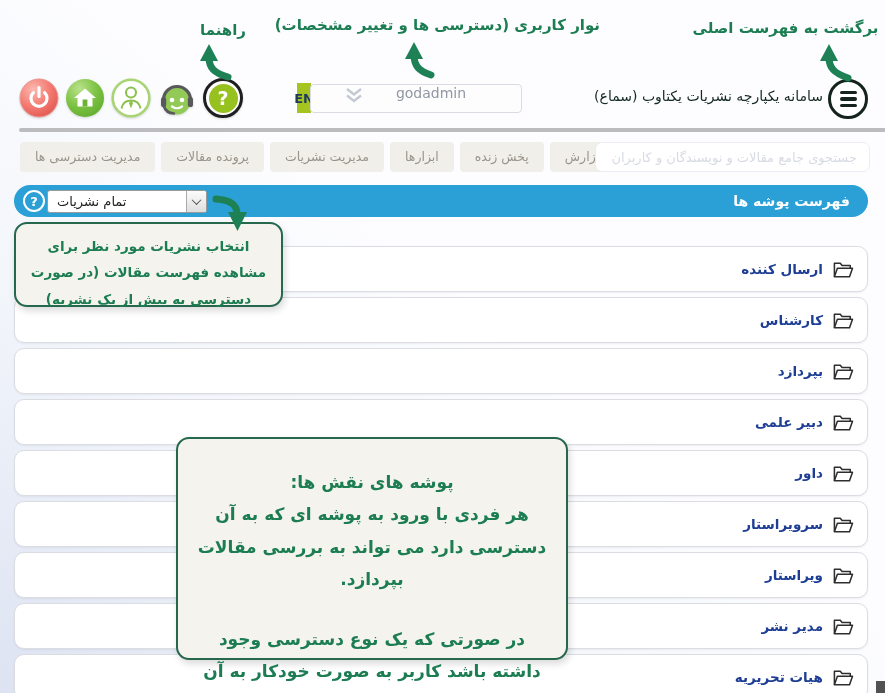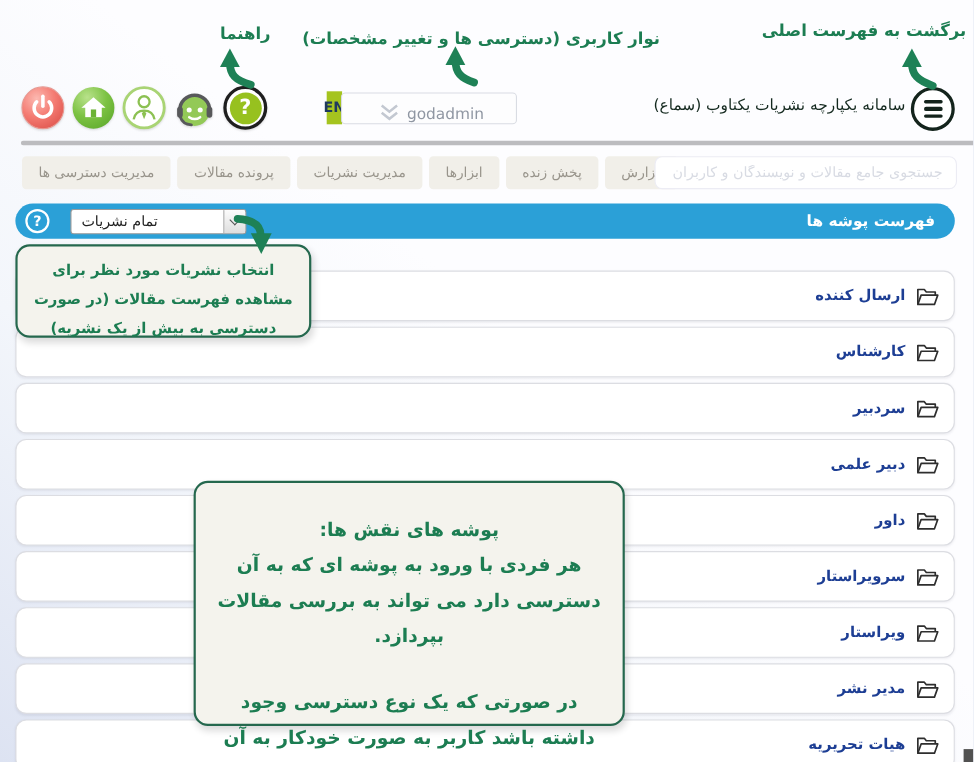--- a/index.html
+++ b/index.html
@@ -8,42 +8,42 @@
     position:relative; width:885px; height:693px; overflow:hidden;
     font-family:"DejaVu Sans", sans-serif;
     background:linear-gradient(to bottom left, #fdfdff 45%, #f3f6fb 70%, #dde3f2 100%);
   }
   
   .ann {
     position:absolute; font-weight:bold; font-size:15px;
     color:var(--green,#1c7d52); white-space:nowrap; text-align:center;
   }
   .ann-help   { left:178px; top:21px; width:90px; }
-  .ann-userbar{ left:282px; top:26px; width:318px; }
+  .ann-userbar{ left:282px; top:16px; width:318px; }
   .ann-back   { left:688px; top:19px; width:195px; }
   
   .hicon { position:absolute; top:78px; width:40px; height:40px; cursor:pointer;
            filter:drop-shadow(0 1px 1px rgba(0,0,0,.15)); }
   .btn-power  { left:19px; }
   .btn-home   { left:65px; }
   .btn-profile{ left:111px; }
   .btn-support{ left:155px; }
   .btn-help   { left:203px; background:#fff; border:3px solid #1f1f1f; border-radius:50%;
                 display:flex; align-items:center; justify-content:center; }
   .help-inner { width:29px; height:29px; border-radius:50%; background:#97c11f; color:#fff;
                 font-size:19px; font-weight:bold; display:flex; align-items:center; justify-content:center; }
   .btn-en {
     position:absolute; left:257px; top:83px; width:14px; height:30px;
     background:var(--en-bg,#a5c41f); color:#1f3a5f; font-size:13px; font-weight:bold;
     display:flex; align-items:center; justify-content:center; cursor:pointer;margin-left:40px;
   }
   .user-dd {
-    position:absolute; left:310px; top:84px; width:160px; height:29px;
+    position:absolute; left:310px; top:84px; width:212px; height:29px;
     background:#fdfdfe; border:1px solid #d9dce3; border-radius:4px;
-    display:flex; align-items:flex-end; cursor:pointer;
+    display:flex; align-items:flex-start; cursor:pointer;
   }
   .dd-chev { margin-left:28px; }
   .dd-text { flex:1; text-align:center; color:#9097a3; font-size:14px; padding-right:28px; }
   .app-title {
     position:absolute; right:62px; top:88px; color:#14291f; font-weight:normal; font-size:14px;
     white-space:nowrap;
   }
   .btn-menu {
     position:absolute; right:17px; top:79px; width:40px; height:40px; border-radius:50%;
     border:3.5px solid #14241c; background:#fff; cursor:pointer;
@@ -70,21 +70,21 @@
   .bluebar {
     position:absolute; left:14px; top:185px; width:854px; height:32px;
     background:var(--blue,#2ba0d7); border-radius:16px; display:flex; align-items:center;
   }
   .bb-help {
     width:22px; height:22px; margin-left:9px; border:2px solid #fff; border-radius:50%;
     color:#fff; font-size:13px; font-weight:bold; display:flex; align-items:center;
     justify-content:center; cursor:pointer; flex:0 0 auto;
   }
   .select {
-    margin-left:19px; width:160px; height:23px; background:#fff; border:1px solid #9a9a9a;
+    margin-left:2px; width:160px; height:23px; background:#fff; border:1px solid #9a9a9a;
     border-radius:3px; display:flex; align-items:stretch; cursor:pointer; overflow:hidden;gap:19px;
   }
   .sel-text { flex:1; font-size:13px; color:#222; line-height:21px; padding:0 9px; text-align:left; }
   .sel-btn {
     width:20px; border-left:1px solid #ababab; background:linear-gradient(#fcfcfc,#dedede);
     display:flex; align-items:center; justify-content:center;
   }
   .chev { width:7px; height:7px; border-right:1.8px solid #555; border-bottom:1.8px solid #555;
           transform:rotate(45deg) translate(-1px,-1px); }
   .bb-title { margin-left:auto; margin-right:18px; color:#fff; font-weight:bold; font-size:14px; }
@@ -245,21 +245,21 @@
   </span>
 <span class="folder-label">کارشناس</span>
       </div>
       <div class="folder-row">
   <span class="folder-icon">
     <svg width="22" height="19" viewBox="0 0 24 21">
       <path d="M2.5 18.5 V3.5 H9 L11 6 H20 V9.2" fill="none" stroke="#2e2e2e" stroke-width="1.7" stroke-linejoin="round"></path>
       <path d="M2.5 18.5 L5.8 9.2 H22.5 L19.2 18.5 Z" fill="#ffffff" stroke="#2e2e2e" stroke-width="1.7" stroke-linejoin="round"></path>
     </svg>
   </span>
-<span class="folder-label">سردبیر</span>
+<span class="folder-label">بپردازد</span>
       </div>
       <div class="folder-row">
   <span class="folder-icon">
     <svg width="22" height="19" viewBox="0 0 24 21">
       <path d="M2.5 18.5 V3.5 H9 L11 6 H20 V9.2" fill="none" stroke="#2e2e2e" stroke-width="1.7" stroke-linejoin="round"></path>
       <path d="M2.5 18.5 L5.8 9.2 H22.5 L19.2 18.5 Z" fill="#ffffff" stroke="#2e2e2e" stroke-width="1.7" stroke-linejoin="round"></path>
     </svg>
   </span>
 <span class="folder-label">دبیر علمی</span>
       </div>

